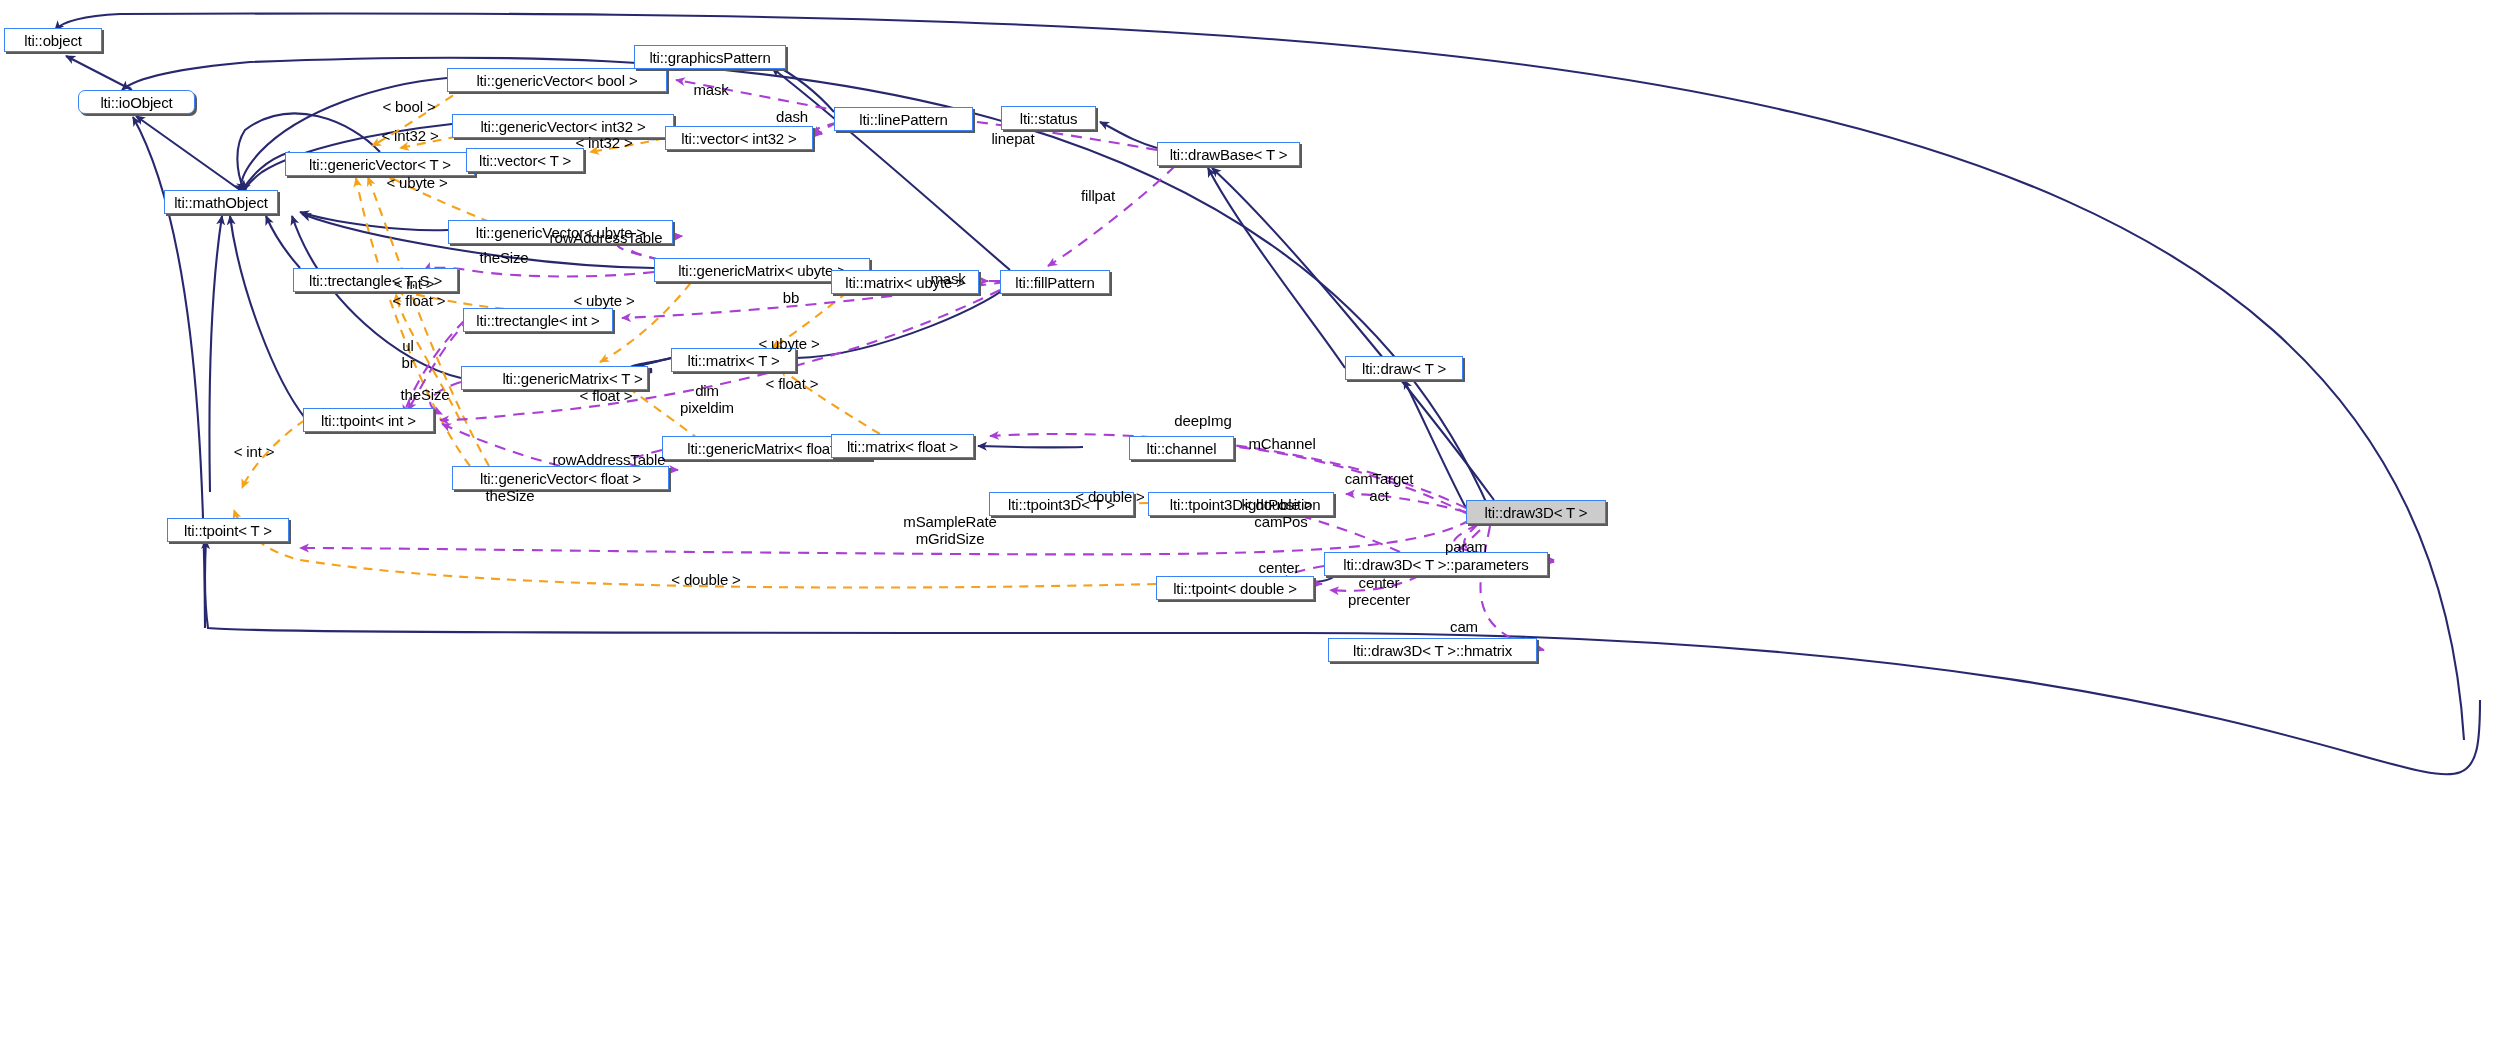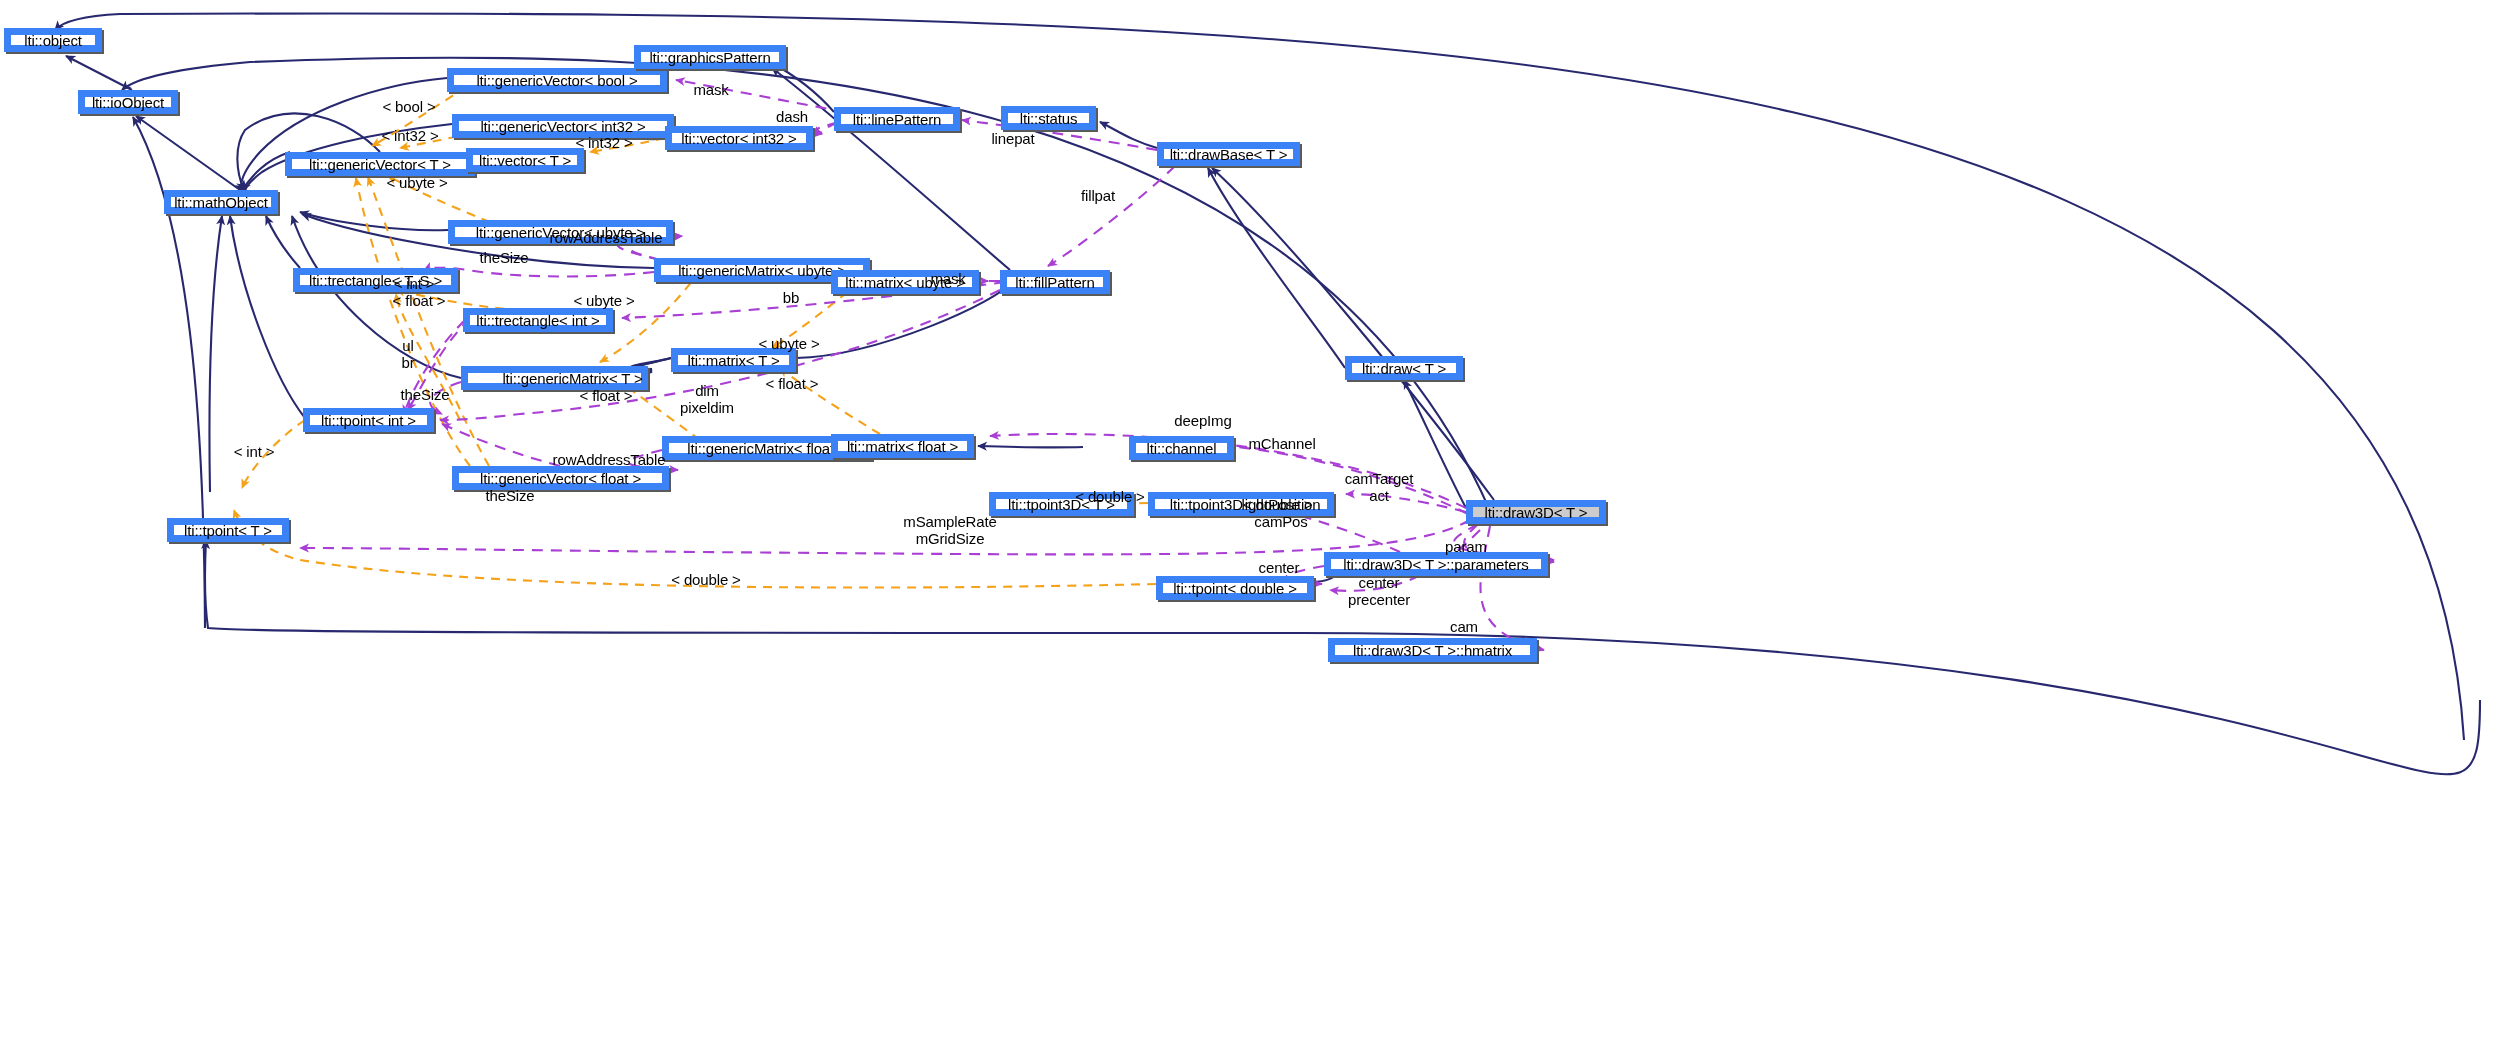--- a/index.html
+++ b/index.html
@@ -4,21 +4,21 @@
 <title>lti::draw3D&lt; T &gt; Collaboration Diagram</title>
 <style>
   html,body{margin:0;padding:0;background:#ffffff;}
   body{font-family:"Liberation Sans","DejaVu Sans",sans-serif;}
   #diagram-root{position:relative;width:2501px;height:1057px;background:#ffffff;overflow:hidden;}
   svg#edges{position:absolute;left:0;top:0;width:2501px;height:1057px;}
   .node{
     position:absolute;
     box-sizing:border-box;
     background:#ffffff;
-    border:7px solid #3b82f6;
+    border:1px solid #3b82f6;
     box-shadow:2px 2px 0 0 #5a5a5a;
     display:flex;align-items:center;justify-content:center;
     font-size:15px;
     color:#000000;
     white-space:nowrap;
     line-height:1;
     padding:0 7px;
     letter-spacing:-0.15px;
   }
   .node.focus{background:#cccccc;}
@@ -190,29 +190,29 @@
 
       <path d="M1480,530 C1440,570 1400,596 1330,590"></path>
 
       <path d="M1490,526 C1480,580 1460,630 1544,650"></path>
 
       <path d="M1470,520 C1400,560 1200,556 700,552 C500,550 380,548 300,548"></path>
     </g>
   </svg>
 
   <div class="node" style="left:4px;top:28px;width:98px;height:24px;">lti::object</div>
-  <div class="node" style="left:78px;top:90px;width:100px;height:24px;">lti::ioObject</div>
+  <div class="node" style="left:78px;top:90px;width:117px;height:24px;border-radius:7px;">lti::ioObject</div>
   <div class="node" style="left:164px;top:190px;width:114px;height:24px;">lti::mathObject</div>
   <div class="node" style="left:447px;top:68px;width:220px;height:24px;">lti::genericVector&lt; bool &gt;</div>
   <div class="node" style="left:452px;top:114px;width:222px;height:24px;">lti::genericVector&lt; int32 &gt;</div>
   <div class="node" style="left:285px;top:152px;width:190px;height:24px;text-align:right;">lti::genericVector&lt; T &gt;</div>
   <div class="node" style="left:466px;top:148px;width:118px;height:24px;">lti::vector&lt; T &gt;</div>
   <div class="node" style="left:665px;top:126px;width:148px;height:24px;">lti::vector&lt; int32 &gt;</div>
   <div class="node" style="left:634px;top:45px;width:152px;height:24px;">lti::graphicsPattern</div>
-  <div class="node" style="left:834px;top:107px;width:126px;height:24px;text-align:right;">lti::linePattern</div>
+  <div class="node" style="left:834px;top:107px;width:139px;height:24px;text-align:right;">lti::linePattern</div>
   <div class="node" style="left:1001px;top:106px;width:95px;height:24px;">lti::status</div>
   <div class="node" style="left:1157px;top:142px;width:143px;height:24px;">lti::drawBase&lt; T &gt;</div>
   <div class="node" style="left:448px;top:220px;width:225px;height:24px;">lti::genericVector&lt; ubyte &gt;</div>
   <div class="node" style="left:293px;top:268px;width:165px;height:24px;">lti::trectangle&lt; T, S &gt;</div>
   <div class="node" style="left:654px;top:258px;width:216px;height:24px;">lti::genericMatrix&lt; ubyte &gt;</div>
   <div class="node" style="left:831px;top:270px;width:148px;height:24px;">lti::matrix&lt; ubyte &gt;</div>
   <div class="node" style="left:1000px;top:270px;width:110px;height:24px;">lti::fillPattern</div>
   <div class="node" style="left:463px;top:308px;width:150px;height:24px;">lti::trectangle&lt; int &gt;</div>
   <div class="node" style="left:671px;top:348px;width:125px;height:24px;">lti::matrix&lt; T &gt;</div>
   <div class="node" style="left:461px;top:366px;width:187px;height:24px;padding-left:43px;">lti::genericMatrix&lt; T &gt;</div>

